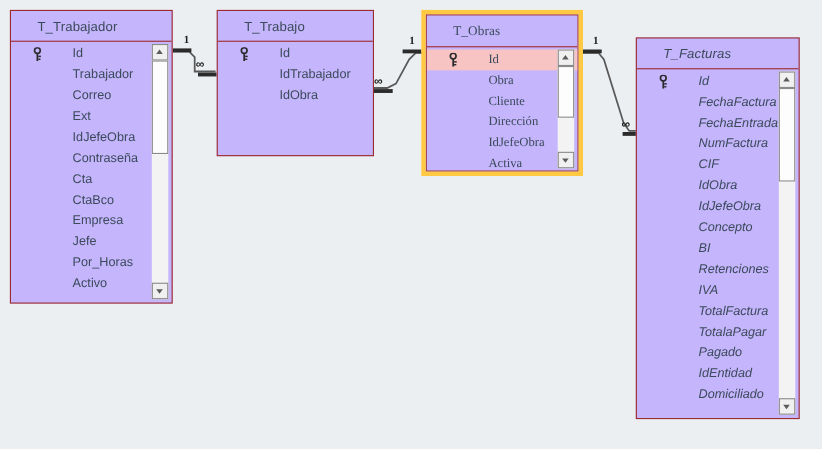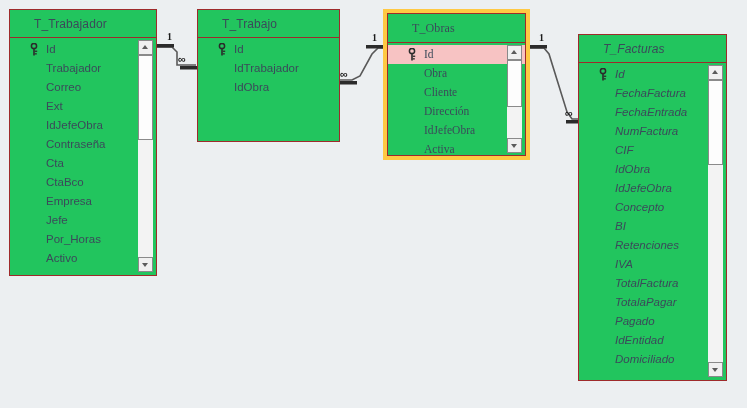--- a/index.html
+++ b/index.html
@@ -18,21 +18,21 @@
   #canvas {
     position: absolute;
     left: 0; top: 0;
     width: 747px;
     height: 408px;
   }
 
   
   .tbl {
     position: absolute;
-    background: #22c55e;
+    background: #c4b5fd;
     border: 1px solid #9e2a2b;
     box-sizing: border-box;
     overflow: hidden;
   }
   .tbl.selected {
     border: 1px solid #9e2a2b;
     outline: 4px solid #ffc943;
     outline-offset: 0px;
     font-family: Liberation Serif, serif;
   }
@@ -51,21 +51,21 @@
   .fields {
     position: absolute;
     left: 0; top: 0; right: 0; bottom: 0;
     padding-top: 2px;
   }
   .field {
     height: 19px;
     line-height: 19px;
     font-size: 11.5px;
     color: #3b4a5a;
-    padding-left: 36px;
+    padding-left: 56px;
     position: relative;
     white-space: nowrap;
     box-sizing: border-box;
   }
   .field.pk-highlight {
     background: #f7c3c3;
   }
   .keyicon {
     position: absolute;
     left: 19px;

